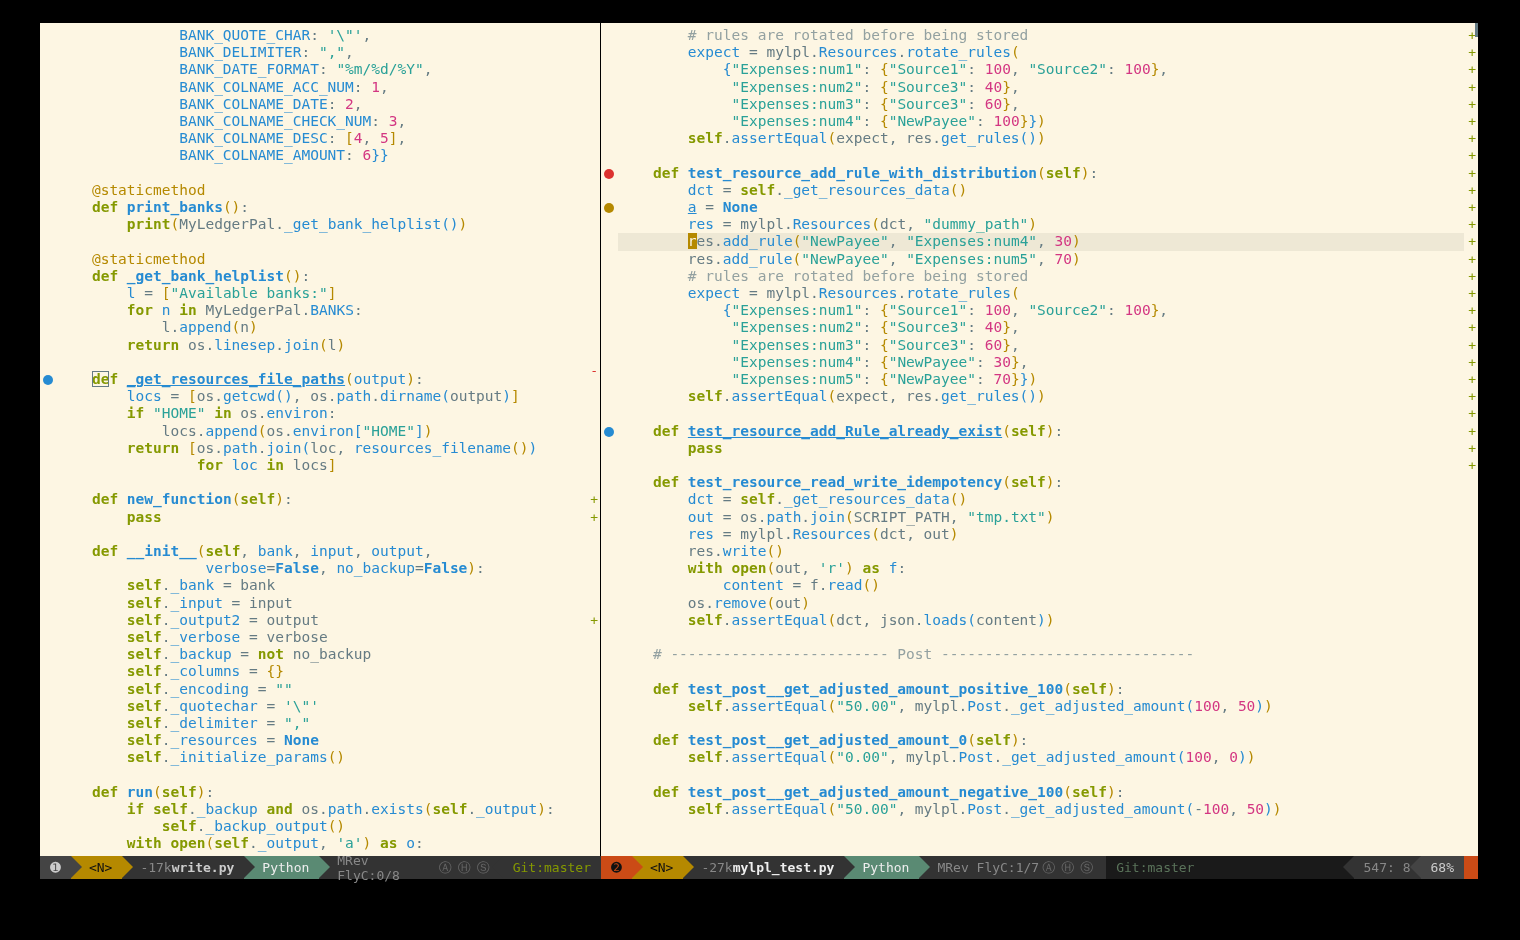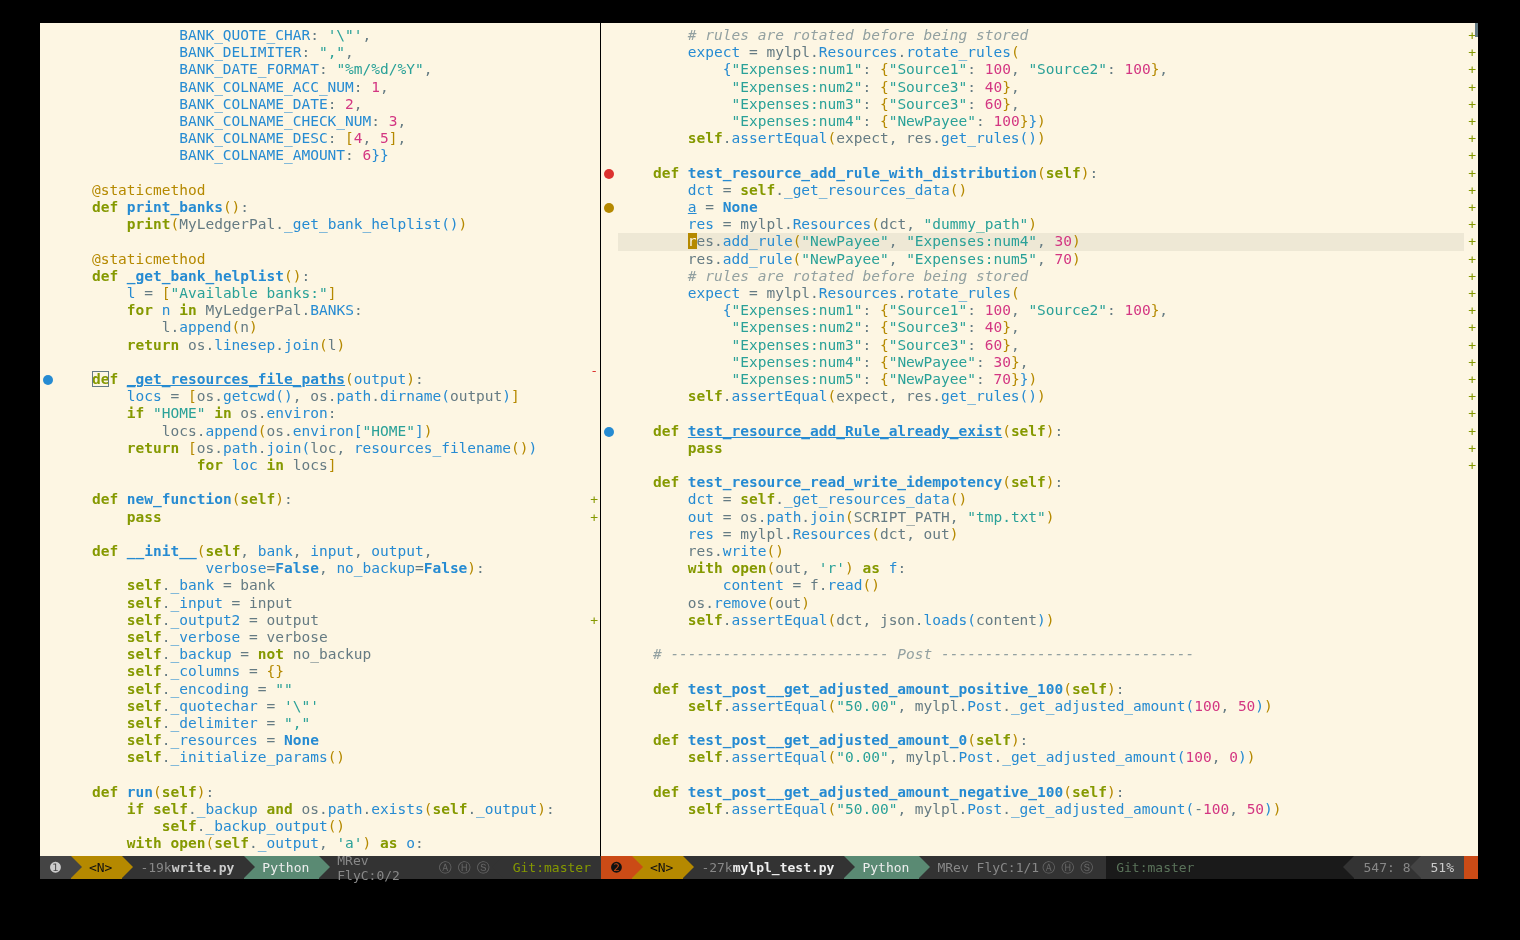--- a/index.html
+++ b/index.html
@@ -13,21 +13,21 @@
 .gut .m{position:absolute;left:3px;width:10px;height:10px;border-radius:50%}
 .rgut{position:absolute;top:0;right:0;width:14px;height:100%}
 .rgut .p{position:absolute;right:2px;color:#859900;font-size:13px}
 .rgut .d{position:absolute;right:2px;color:#dc322f;font-size:13px}
 .code{position:absolute;top:0;left:17px;right:14px}
 .ln{height:17.2px}
 .k{color:#859900;font-weight:bold}
 .s{color:#2aa198}
 .n{color:#d33682}
 .f{color:#268bd2}
-.c{color:#93a1a1;font-style:italic}
+.c{color:#93a1a1;}
 .b{color:#268bd2;font-weight:bold}
 .y{color:#b58900}
 .p2{color:#b58900}
 .bb{font-weight:bold}
 .cur{background:#eee8d5}
 .curbox{background:#b58900;color:#fdf6e3}
 .ul{text-decoration:underline}
 .hlbox{outline:1px solid #657b83;outline-offset:-1px}
 .mode{height:23px;display:flex;align-items:center;background:#000;font-size:13px;font-family:inherit}
 .mode .halves{display:flex;width:100%}
@@ -63,45 +63,45 @@
       <div class="rgut" id="rrgut"><div class="p" style="top: 4px;">+</div><div class="p" style="top: 21.2px;">+</div><div class="p" style="top: 38.4px;">+</div><div class="p" style="top: 55.6px;">+</div><div class="p" style="top: 72.8px;">+</div><div class="p" style="top: 90px;">+</div><div class="p" style="top: 107.2px;">+</div><div class="p" style="top: 124.4px;">+</div><div class="p" style="top: 141.6px;">+</div><div class="p" style="top: 158.8px;">+</div><div class="p" style="top: 176px;">+</div><div class="p" style="top: 193.2px;">+</div><div class="p" style="top: 210.4px;">+</div><div class="p" style="top: 227.6px;">+</div><div class="p" style="top: 244.8px;">+</div><div class="p" style="top: 262px;">+</div><div class="p" style="top: 279.2px;">+</div><div class="p" style="top: 296.4px;">+</div><div class="p" style="top: 313.6px;">+</div><div class="p" style="top: 330.8px;">+</div><div class="p" style="top: 348px;">+</div><div class="p" style="top: 365.2px;">+</div><div class="p" style="top: 382.4px;">+</div><div class="p" style="top: 399.6px;">+</div><div class="p" style="top: 416.8px;">+</div><div class="p" style="top: 434px;">+</div></div>
       <div class="scrollpos" style="top:0;height:14px"></div>
     </div>
   </div>
 
   <div class="mode">
     <div class="halves">
       <div class="half left">
         <span class="seg sg-a arrow-r">➊</span>
         <span class="seg sg-y arrow-r" style="padding-left:18px">&lt;N&gt;</span>
-        <span class="seg sg-b arrow-r" style="padding-left:18px">- <span>19k</span> <span style="color:#ccc;font-weight:bold">write.py</span></span>
+        <span class="seg sg-b arrow-r" style="padding-left:18px">- <span>17k</span> <span style="color:#ccc;font-weight:bold">write.py</span></span>
         <span class="seg sg-tl arrow-r" style="padding-left:18px">Python</span>
         <span class="seg sg-b" style="padding-left:18px">
-            <span>MRev FlyC:0/2</span> 
+            <span>MRev FlyC:0/8</span> 
             <span class="ico">Ⓐ</span> 
             <span class="ico">Ⓗ</span> 
             <span class="ico">Ⓢ</span>
           </span>
         <span class="seg sg-gr arrow-l" style="margin-left:auto">
             <span>Git:master</span>
           </span>
       </div>
       <div class="half right">
         <span class="seg sg-or arrow-r">➋</span>
         <span class="seg sg-y arrow-r" style="padding-left:18px">&lt;N&gt;</span>
         <span class="seg sg-b arrow-r" style="padding-left:18px">- <span>27k</span> <span style="color:#eee;font-weight:bold">mylpl_test.py</span></span>
         <span class="seg sg-tl arrow-r" style="padding-left:18px">Python</span>
         <span class="seg sg-b" style="padding-left:18px">
-            <span>MRev FlyC:1/1</span> 
+            <span>MRev FlyC:1/7</span> 
             <span class="ico">Ⓐ</span> 
             <span class="ico">Ⓗ</span> 
             <span class="ico">Ⓢ</span>
           </span>
         <span class="seg sg-dk">
             <span style="color:#5a735a">Git:master</span>
           </span>
         <span class="seg sg-b arrow-l">547: 8</span>
-        <span class="seg sg-a arrow-l">51%</span>
+        <span class="seg sg-a arrow-l">68%</span>
         <span class="seg" style="background:#cb4b16;width:14px;padding:0"></span>
       </div>
     </div>
   </div>
 </div>
 
 </body></html>

